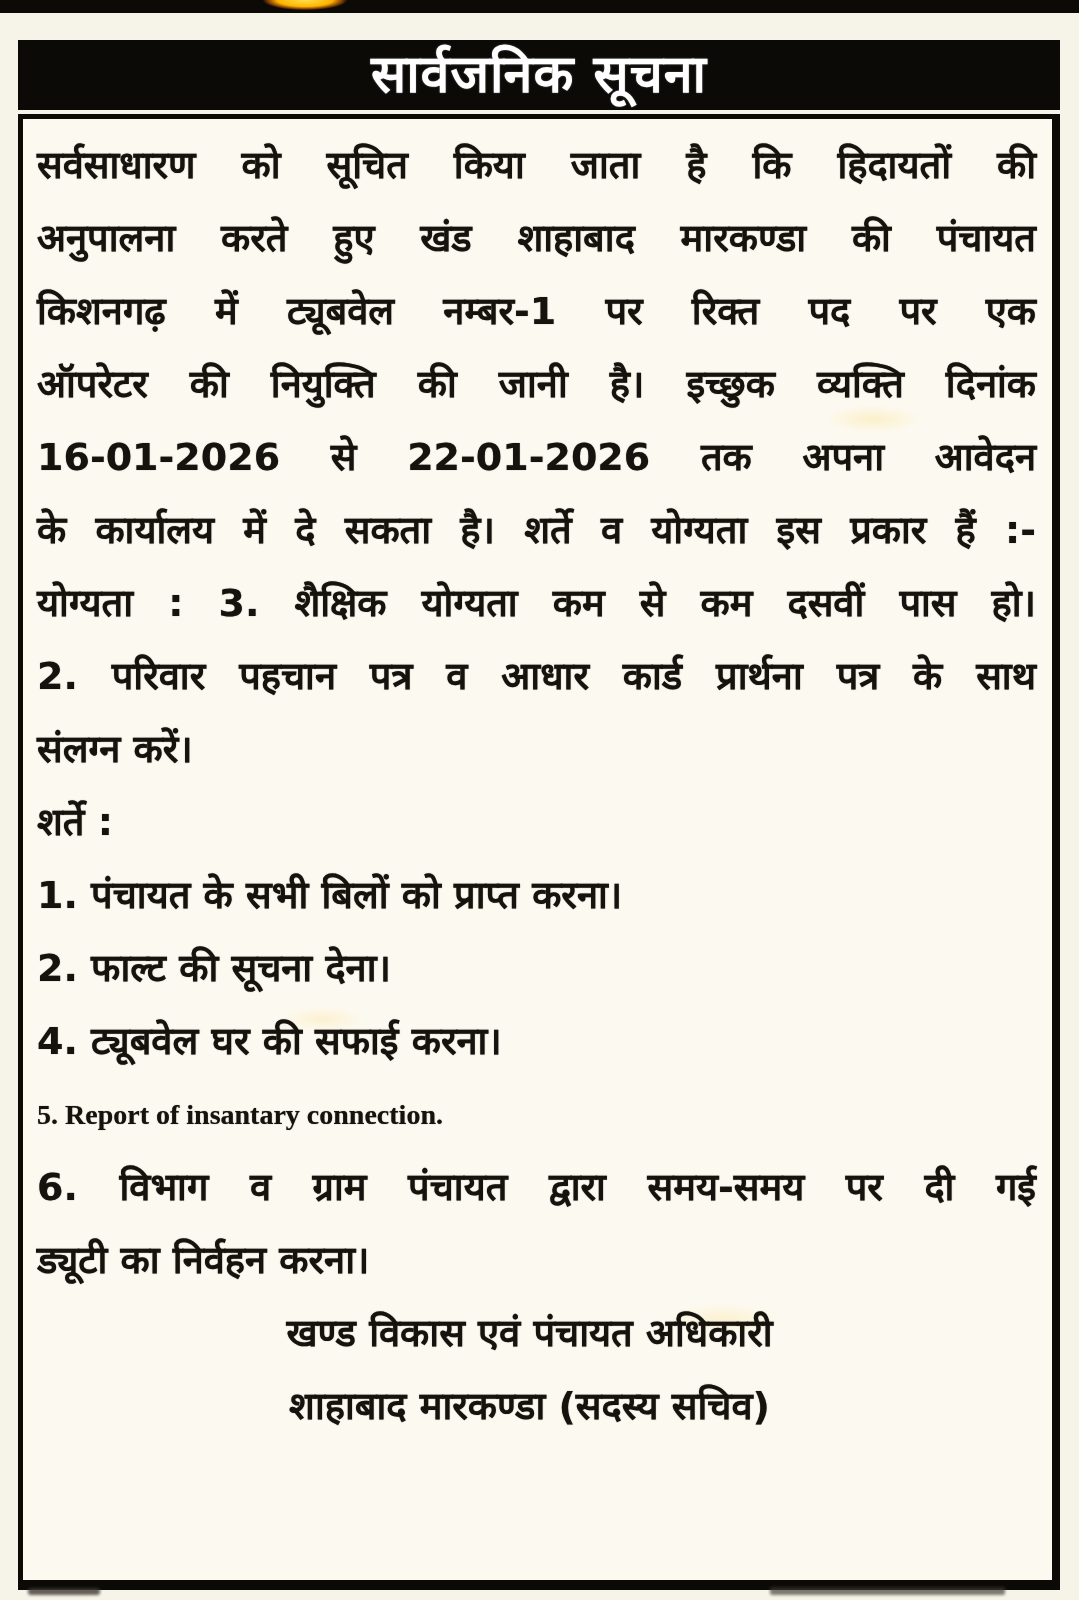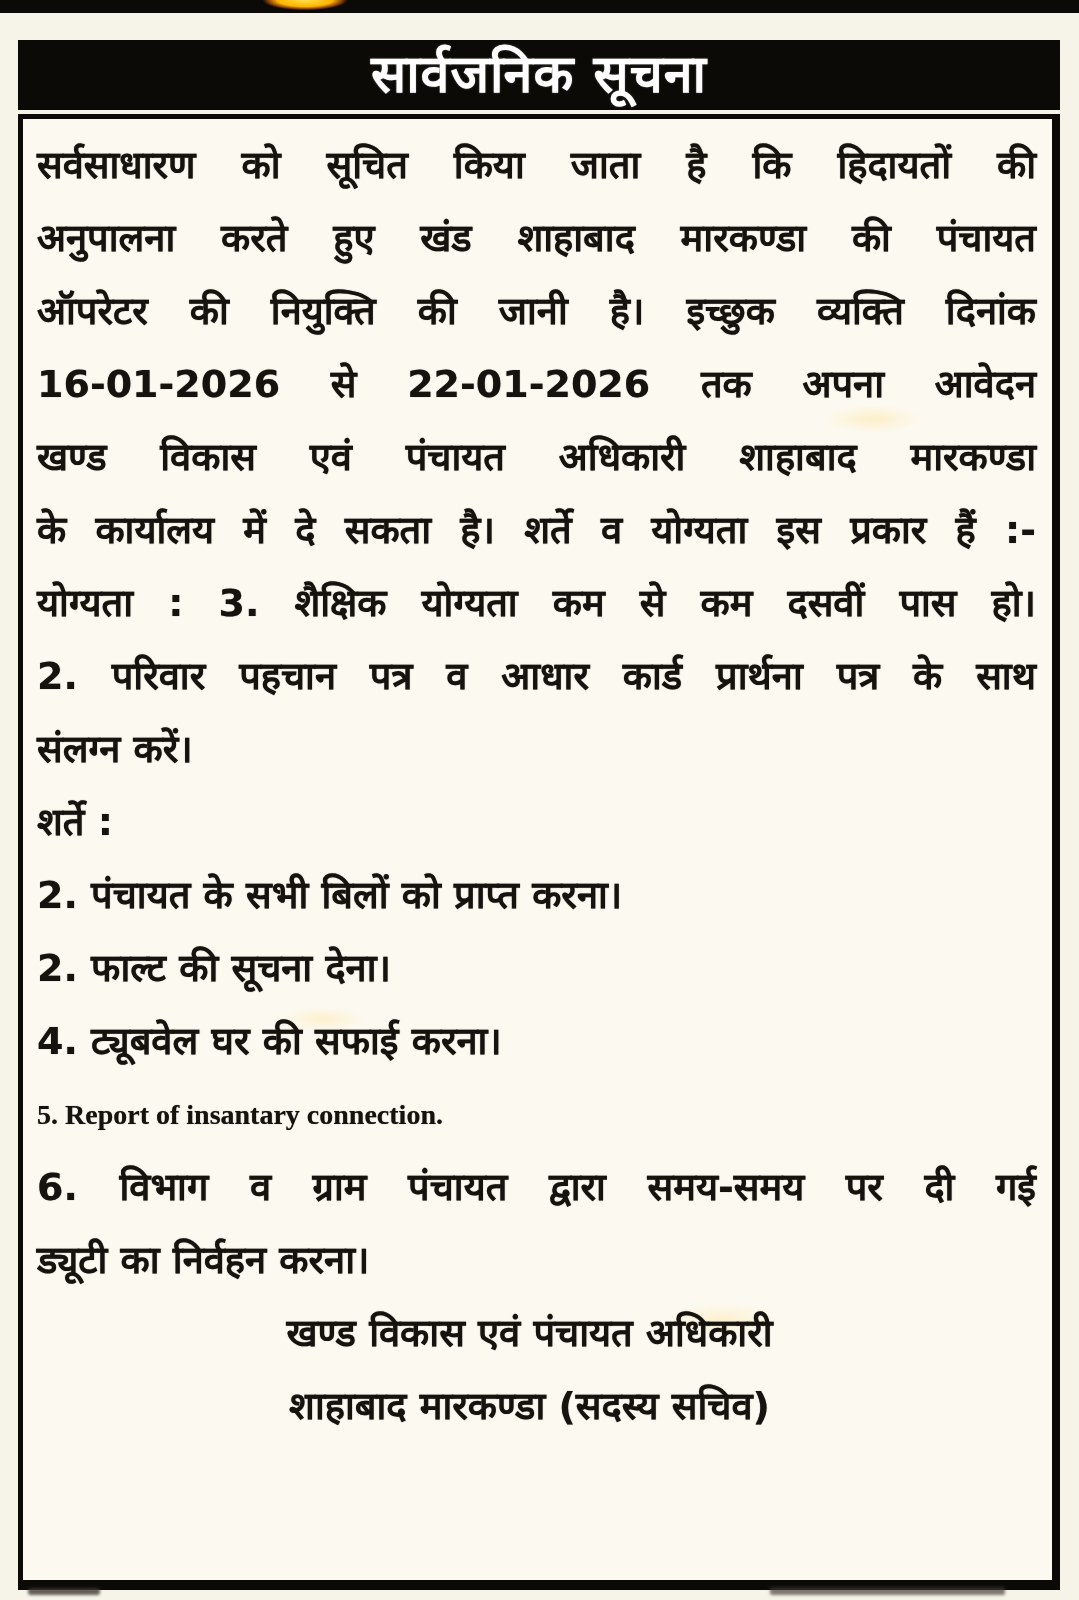--- a/index.html
+++ b/index.html
@@ -104,29 +104,29 @@
   <div class="top-strip"></div>
   <div class="flame-mark"></div>
 
   <div class="notice">
 
     <div class="header-bar">सार्वजनिक सूचना</div>
 
     <div class="frame">
       <div class="line justify">सर्वसाधारण को सूचित किया जाता है कि हिदायतों की</div>
       <div class="line justify">अनुपालना करते हुए खंड शाहाबाद मारकण्डा की पंचायत</div>
+      <div class="line justify">किशनगढ़ में ट्यूबवेल नम्बर-1 पर रिक्त पद पर एक</div>
       <div class="line justify">ऑपरेटर की नियुक्ति की जानी है। इच्छुक व्यक्ति दिनांक</div>
       <div class="line justify">16-01-2026 से 22-01-2026 तक अपना आवेदन</div>
-      <div class="line justify">खण्ड विकास एवं पंचायत अधिकारी शाहाबाद मारकण्डा</div>
       <div class="line justify">के कार्यालय में दे सकता है। शर्ते व योग्यता इस प्रकार हैं :-</div>
       <div class="line justify">योग्यता : 3. शैक्षिक योग्यता कम से कम दसवीं पास हो।</div>
       <div class="line justify">2. परिवार पहचान पत्र व आधार कार्ड प्रार्थना पत्र के साथ</div>
       <div class="line">संलग्न करें।</div>
       <div class="line">शर्ते :</div>
-      <div class="line">2. पंचायत के सभी बिलों को प्राप्त करना।</div>
+      <div class="line">1. पंचायत के सभी बिलों को प्राप्त करना।</div>
       <div class="line">2. फाल्ट की सूचना देना।</div>
       <div class="line">4. ट्यूबवेल घर की सफाई करना।</div>
       <div class="line latin">5. Report of insantary connection.</div>
       <div class="line justify">6. विभाग व ग्राम पंचायत द्वारा समय-समय पर दी गई</div>
       <div class="line">ड्यूटी का निर्वहन करना।</div>
       <div class="line sig">खण्ड विकास एवं पंचायत अधिकारी</div>
       <div class="line sig">शाहाबाद मारकण्डा (सदस्य सचिव)</div>
     </div>
   </div>
 

